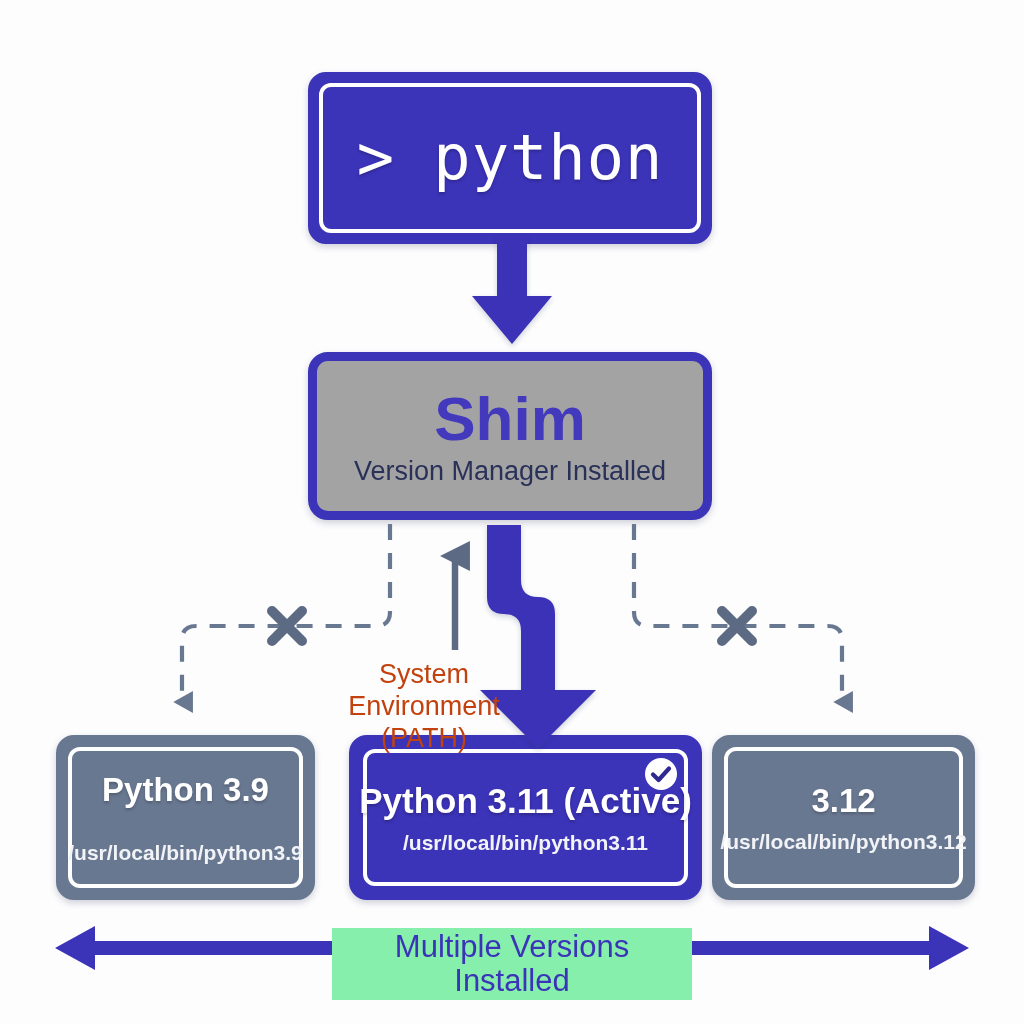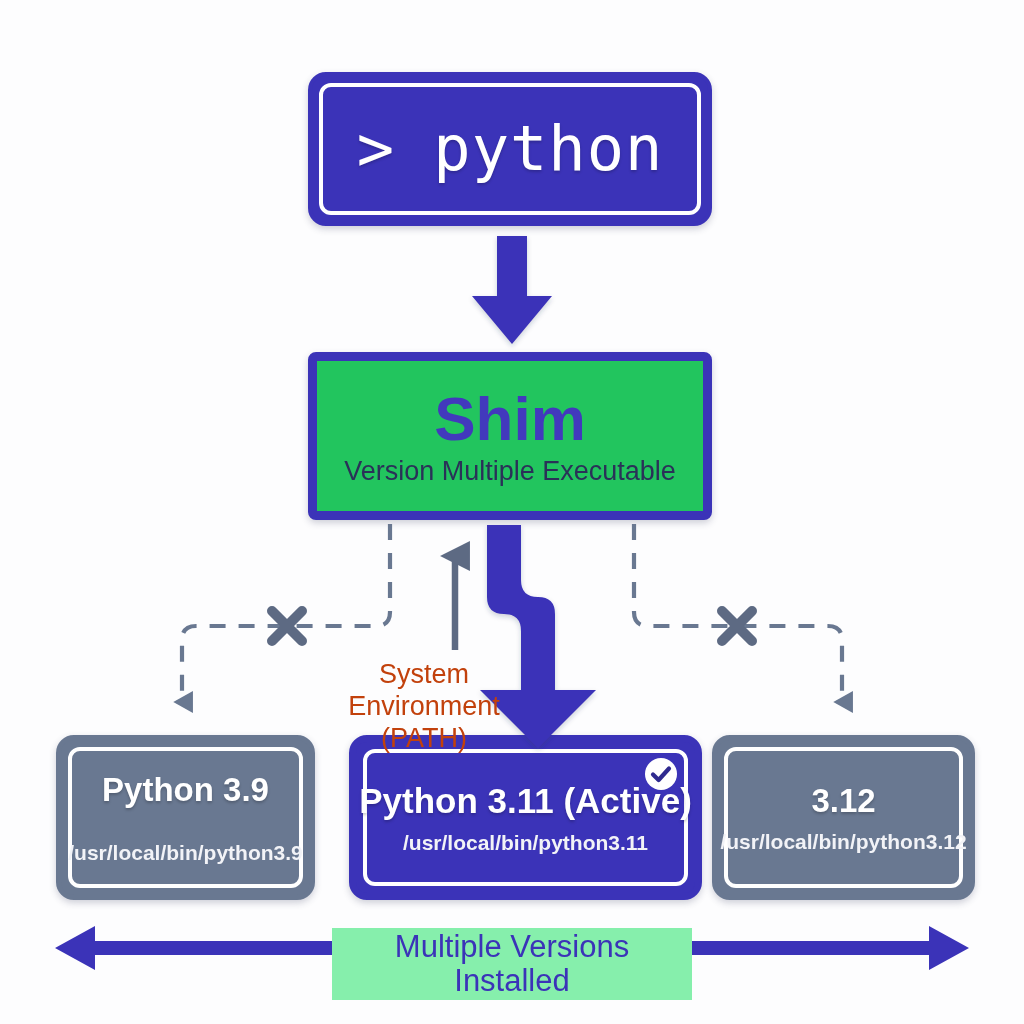--- a/index.html
+++ b/index.html
@@ -38,21 +38,21 @@
     border: 4px solid #ffffff;
     border-radius: 12px;
     pointer-events: none;
   }
 
   
   #terminal-node {
     left: 308px;
     top: 72px;
     width: 404px;
-    height: 154px;
+    height: 172px;
     background: #3b33b8;
     border: 4px solid #3b33b8;
   }
   #terminal-text {
     position: relative;
     z-index: 2;
     color: #ffffff;
     font-family: "DejaVu Sans Mono", "Liberation Mono", monospace;
     font-size: 62px;
     font-weight: 400;
@@ -61,23 +61,23 @@
     text-shadow: 0 2px 3px rgba(0,0,0,0.20);
     white-space: pre;
   }
 
   
   #shim-node {
     left: 308px;
     top: 352px;
     width: 404px;
     height: 168px;
-    background: #22c55e;
+    background: #a3a3a3;
     border: 9px solid #3b33b8;
-    border-radius: 8px;
+    border-radius: 20px;
   }
   #shim-title {
     position: relative;
     z-index: 2;
     color: #4239bd;
     font-size: 62px;
     font-weight: 700;
     line-height: 1;
     margin-bottom: 8px;
   }
@@ -249,21 +249,21 @@
     </g>
   </svg>
 
   <div id="terminal-node" class="node">
     <span class="inner-ring"></span>
     <span id="terminal-text">&gt; python</span>
   </div>
 
   <div id="shim-node" class="node">
     <span id="shim-title">Shim</span>
-    <span id="shim-subtitle">Version Multiple Executable</span>
+    <span id="shim-subtitle">Version Manager Installed</span>
   </div>
 
   <div id="path-label">
     <div>System Environment</div>
     <div>(PATH)</div>
   </div>
 
   <div id="node-py39" class="node version-node inactive">
     <span class="inner-ring"></span>
     <span class="version-title">Python 3.9</span>

